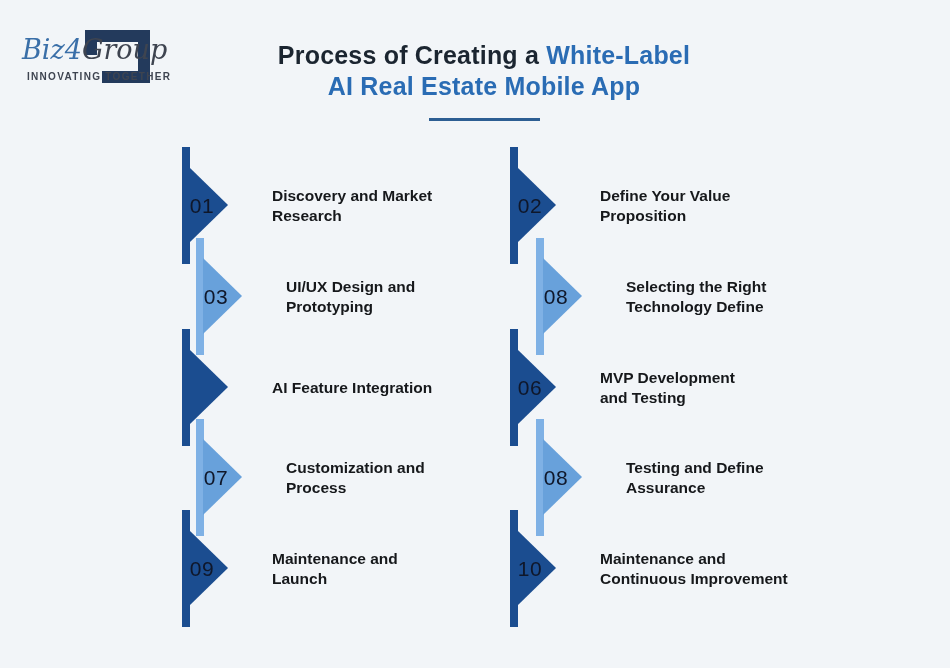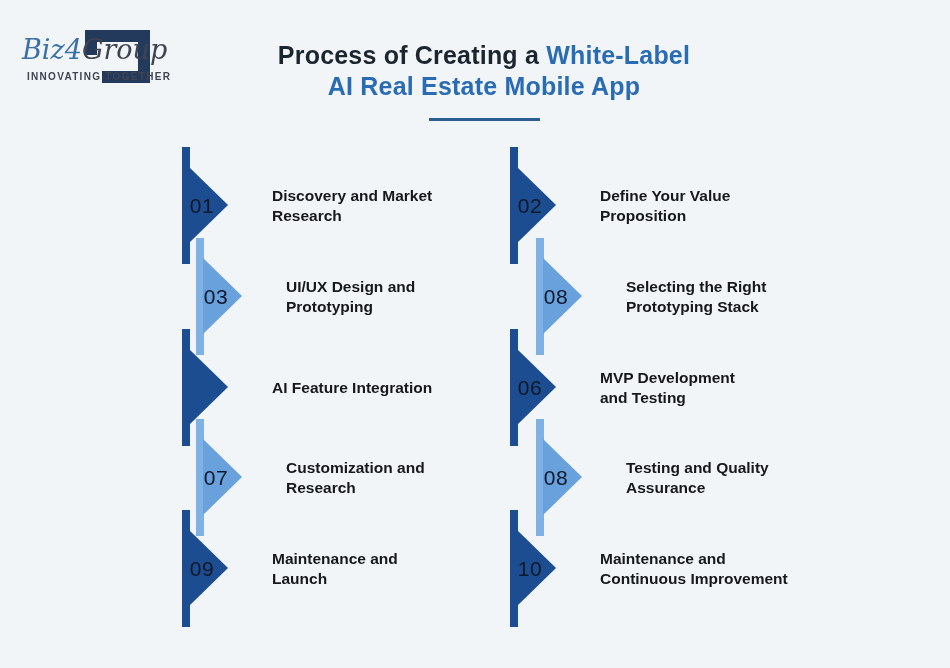--- a/index.html
+++ b/index.html
@@ -118,21 +118,21 @@
     <span class="num">03</span>
     <div class="label">UI/UX Design and
 Prototyping</div>
   </div>
 
   <div class="step light r2 c-right">
     <span class="bar"></span>
     <span class="tri"></span>
     <span class="num">08</span>
     <div class="label">Selecting the Right
-Prototyping Stack</div>
+Technology Define</div>
   </div>
 
   <div class="step dark r3 c-left">
     <span class="bar"></span>
     <span class="tri"></span>
     <div class="label">AI Feature Integration</div>
   </div>
 
   <div class="step dark r3 c-right">
     <span class="bar"></span>
@@ -140,28 +140,28 @@
     <span class="num">06</span>
     <div class="label">MVP Development
 and Testing</div>
   </div>
 
   <div class="step light r4 c-left">
     <span class="bar"></span>
     <span class="tri"></span>
     <span class="num">07</span>
     <div class="label">Customization and
-Research</div>
+Process</div>
   </div>
 
   <div class="step light r4 c-right">
     <span class="bar"></span>
     <span class="tri"></span>
     <span class="num">08</span>
-    <div class="label">Testing and Quality
+    <div class="label">Testing and Define
 Assurance</div>
   </div>
 
   <div class="step dark r5 c-left">
     <span class="bar"></span>
     <span class="tri"></span>
     <span class="num">09</span>
     <div class="label">Maintenance and
 Launch</div>
   </div>

